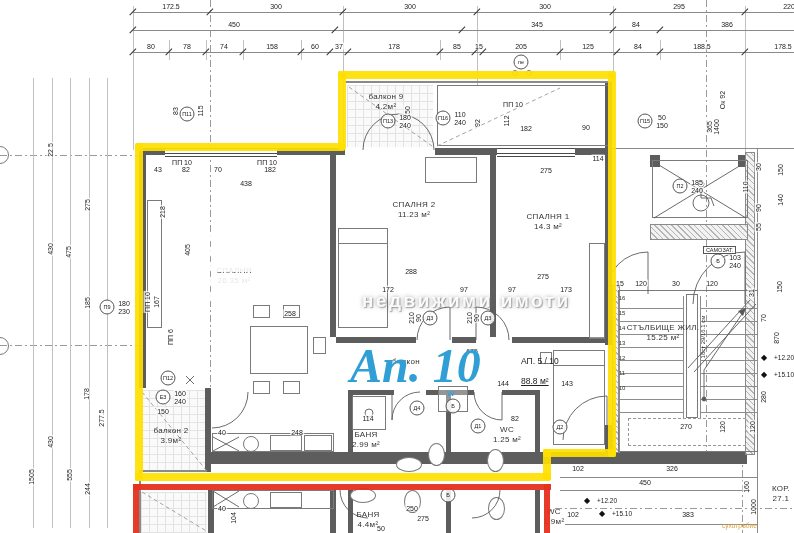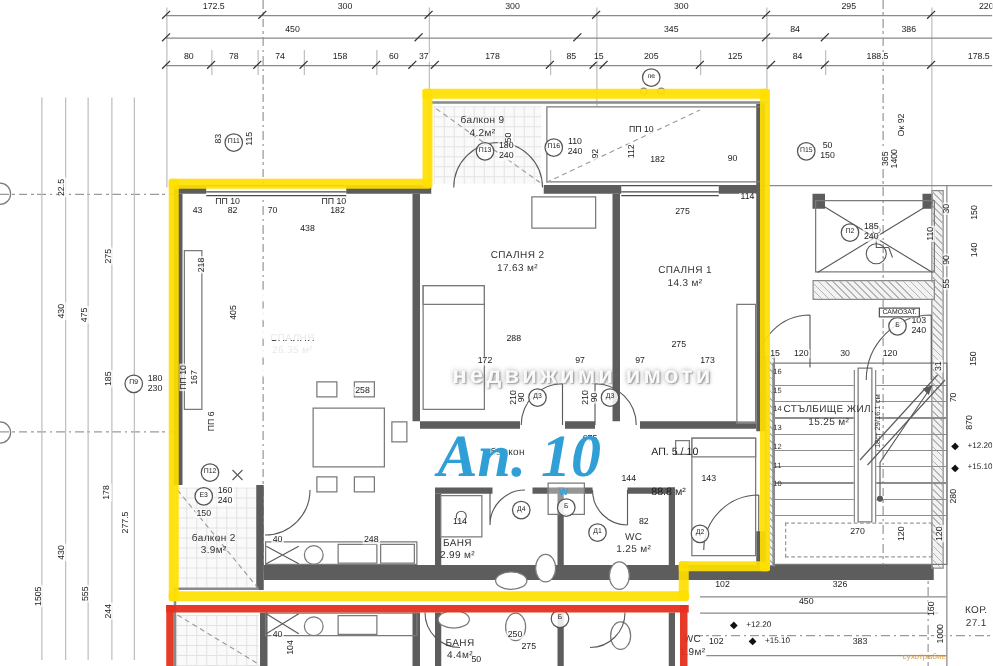--- a/index.html
+++ b/index.html
@@ -41,21 +41,21 @@
   #wm-logo{position:absolute;left:203px;top:231px;z-index:40;}
   .lbar{width:126px;height:11px;margin-bottom:4px;background:rgba(255,255,255,.88);
         clip-path:polygon(0 50%,7% 0,100% 0,93% 50%,100% 100%,7% 100%);}
   #wm-brand{position:absolute;left:356px;top:218px;font-size:63px;font-weight:bold;z-index:40;
             color:rgba(255,255,255,.93);text-shadow:0 0 5px rgba(125,125,125,.7),1px 1px 2px rgba(110,110,110,.55);}
   #wm-tagline{position:absolute;left:362px;top:290px;font-size:19px;font-weight:bold;letter-spacing:2.5px;z-index:40;
             color:rgba(255,255,255,.93);text-shadow:0 0 4px rgba(125,125,125,.7),1px 1px 1px rgba(110,110,110,.55);}
   #ap10{position:absolute;left:350px;top:338px;font-family:"Liberation Serif",serif;font-style:italic;font-weight:bold;
         font-size:48px;color:#2f9fd6;z-index:41;text-shadow:1px 1px 0 rgba(255,255,255,.75);}
   #unit-code{position:absolute;left:521px;top:356px;font-size:8.5px;color:#222;z-index:23;}
-  #unit-area{position:absolute;left:521px;top:388px;font-size:8.5px;color:#222;z-index:23;}
+  #unit-area{position:absolute;left:521px;top:376px;font-size:8.5px;color:#222;z-index:23;text-decoration:underline;}
   #samozat{position:absolute;left:703px;top:246px;font-size:5.5px;color:#222;border:1px solid #555;padding:0 2px;background:#fff;z-index:23;}
   #dry-riser{position:absolute;left:722px;top:522px;font-size:6.5px;color:#dd9f3f;z-index:23;}
   #steps-note{position:absolute;left:703px;top:337px;font-size:6px;color:#333;transform:translate(-50%,-50%) rotate(-90deg);white-space:nowrap;z-index:23;}
   #washer-w{position:absolute;left:447px;top:389px;font-size:8px;font-weight:bold;color:#3aa0d8;z-index:23;}
   svg#curves{position:absolute;left:0;top:0;z-index:18;}
 </style>
 </head>
 <body>
 
 <div id="stage">
@@ -316,21 +316,21 @@
       <span class="dim" style="left: 573px; top: 514px;">102</span>
       <span class="dim" style="left: 688px; top: 514px;">383</span>
       <span class="dim rot" style="left: 746px; top: 487px;">160</span>
       <span class="dim rot" style="left: 753px; top: 507px;">1000</span>
       <span class="room" style="left: 234px; top: 276px;">
         <i>СПАЛНЯ</i>
         <i>26.35 м²</i>
       </span>
       <span class="room" style="left: 414px; top: 210px;">
         <i>СПАЛНЯ 2</i>
-        <i>17.63 м²</i>
+        <i>11.23 м²</i>
       </span>
       <span class="room" style="left: 548px; top: 222px;">
         <i>СПАЛНЯ 1</i>
         <i>14.3 м²</i>
       </span>
       <span class="room" style="left: 386px; top: 102px;">
         <i>балкон 9</i>
         <i>4.2м²</i>
       </span>
       <span class="room" style="left: 171px; top: 436px;">

